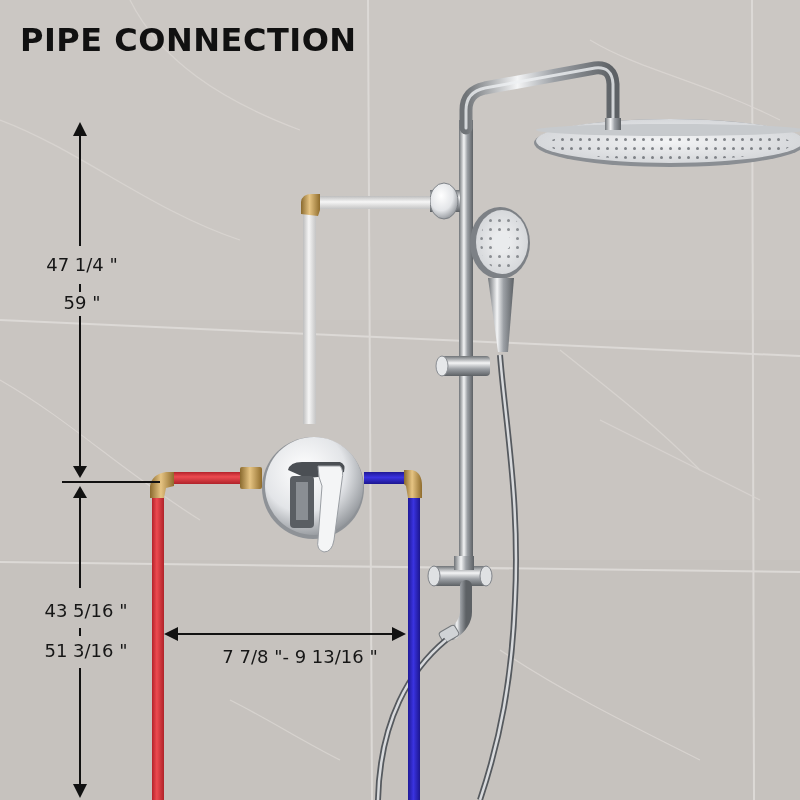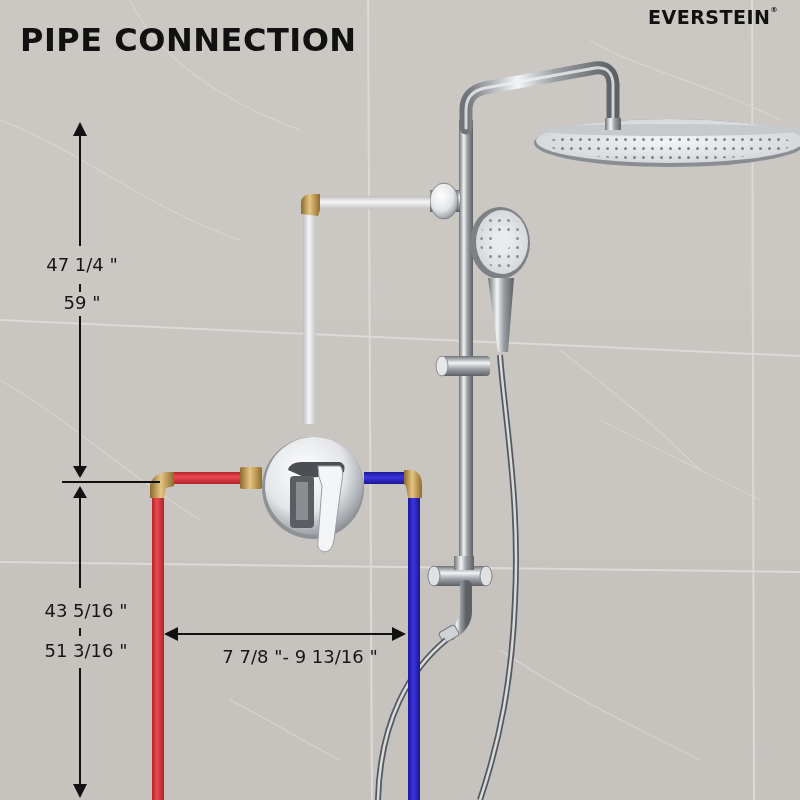--- a/index.html
+++ b/index.html
@@ -204,23 +204,20 @@
       <line x1="170" y1="634" x2="398" y2="634"></line>
       <polygon points="164,634 178,627 178,641" stroke="none"></polygon>
       <polygon points="406,634 392,627 392,641" stroke="none"></polygon>
     </g>
   </svg>
 
   <div class="title">
     <div>PIPE CONNECTION</div>
   </div>
 
-  <div class="brand">
-    <span>EVERSTEIN</span><sup>®</sup>
-  </div>
 
   <div class="dim" style="left:46px; top:254px; width:72px;">47 1/4 "</div>
   <div class="dim" style="left:46px; top:292px; width:72px;">59 "</div>
 
   <div class="dim" style="left:36px; top:600px; width:100px;">43 5/16 "</div>
   <div class="dim" style="left:36px; top:640px; width:100px;">51 3/16 "</div>
 
   <div class="dim" style="left:200px; top:646px; width:200px;">7 7/8 "- 9 13/16 "</div>
 
 </div>

